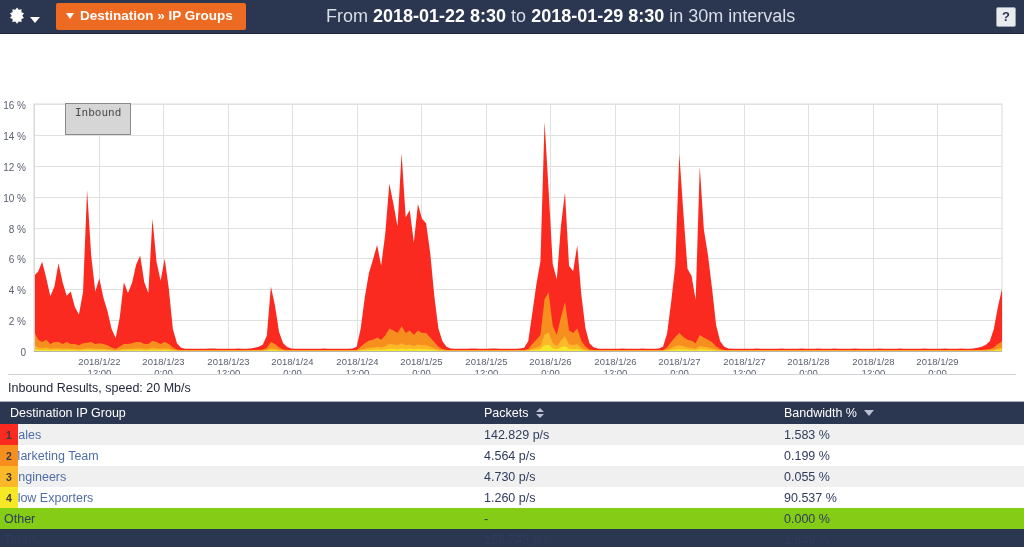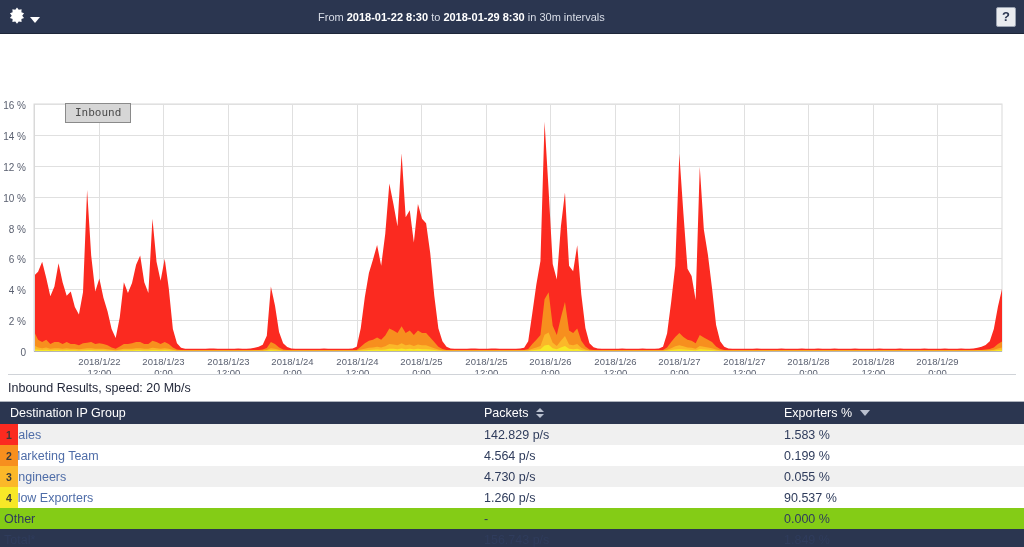--- a/index.html
+++ b/index.html
@@ -49,23 +49,23 @@
   }
   .crumb-btn .tri {
     width: 0; height: 0;
     border-left: 4.5px solid transparent;
     border-right: 4.5px solid transparent;
     border-top: 6px solid #ffffff;
     margin-right: 1px;
   }
   .range {
     position: absolute;
-    left: 318px;
+    left: 326px;
     color: #d9dee8;
-    font-size: 11px;
+    font-size: 18px;
     white-space: nowrap;
   }
   .range b { color: #ffffff; font-weight: bold; }
   .help-btn {
     position: absolute;
     right: 8px;
     width: 20px; height: 20px;
     background: #e9ebef;
     border: 1px solid #9aa2b1;
     border-radius: 2px;
@@ -84,21 +84,21 @@
     background: #ffffff;
   }
   .chart-svg { display: block; }
   .legend-box {
     position: absolute;
     left: 65px; top: 69px;
     background: #d6d6d6;
     border: 1px solid #8a8a8a;
     color: #4a4a4a;
     font-size: 11px;
-    padding: 3px 9px 4px;
+    padding: 3px 9px 16px;
     font-family: "DejaVu Sans Mono", monospace;
     cursor: pointer;
     line-height: 1;
   }
   .divider {
     height: 1px;
     background: #d0d3d8;
     margin: 0 8px;
   }
 
@@ -182,20 +182,24 @@
   <div class="gear-btn">
     <span>
       <svg width="22" height="22" viewBox="0 0 24 24">
         <path fill="#ffffff" d="M12 8.2a3.8 3.8 0 1 0 0 7.6 3.8 3.8 0 0 0 0-7.6zm0 5.6a1.8 1.8 0 1 1 0-3.6 1.8 1.8 0 0 1 0 3.6z"></path>
         <path fill="#ffffff" d="M12 1.6l1.9 2.6 3.1-.7-.2 3.2 2.9 1.3-2 2.5 2 2.5-2.9 1.3.2 3.2-3.1-.7L12 19.4l-1.9-2.6-3.1.7.2-3.2-2.9-1.3 2-2.5-2-2.5 2.9-1.3-.2-3.2 3.1.7z"></path>
       </svg>
     </span>
     <span class="caret-down"></span>
   </div>
 
+  <div class="crumb-btn">
+    <span class="tri"></span>
+    <span>Destination » IP Groups</span>
+  </div>
 
   <div class="range">
     <span>From </span><b>2018-01-22 8:30</b><span> to </span><b>2018-01-29 8:30</b><span> in 30m intervals</span>
   </div>
 
   <div class="help-btn">?</div>
 </div>
 
 <div class="chart-wrap">
   <svg class="chart-svg" id="chart-svg" width="1024" height="340">
@@ -276,21 +280,21 @@
   <thead>
     <tr>
       <th class="c-name">
         <span>Destination IP Group</span>
       </th>
       <th class="c-packets">
         <span>Packets</span>
         <span class="sort-both"><i class="up"></i><i class="dn"></i></span>
       </th>
       <th class="c-bw">
-        <span>Exporters %</span>
+        <span>Bandwidth %</span>
         <span class="sort-desc"></span>
       </th>
     </tr>
   </thead>
   <tbody id="table-body">
       <tr class="r-odd">
         <td class="c-name"><span class="rank" style="background:#fb2a20">1</span><a class="grp">Sales</a></td>
         <td class="c-packets">142.829 p/s</td>
         <td class="c-bw">1.583 %</td>
       </tr>

